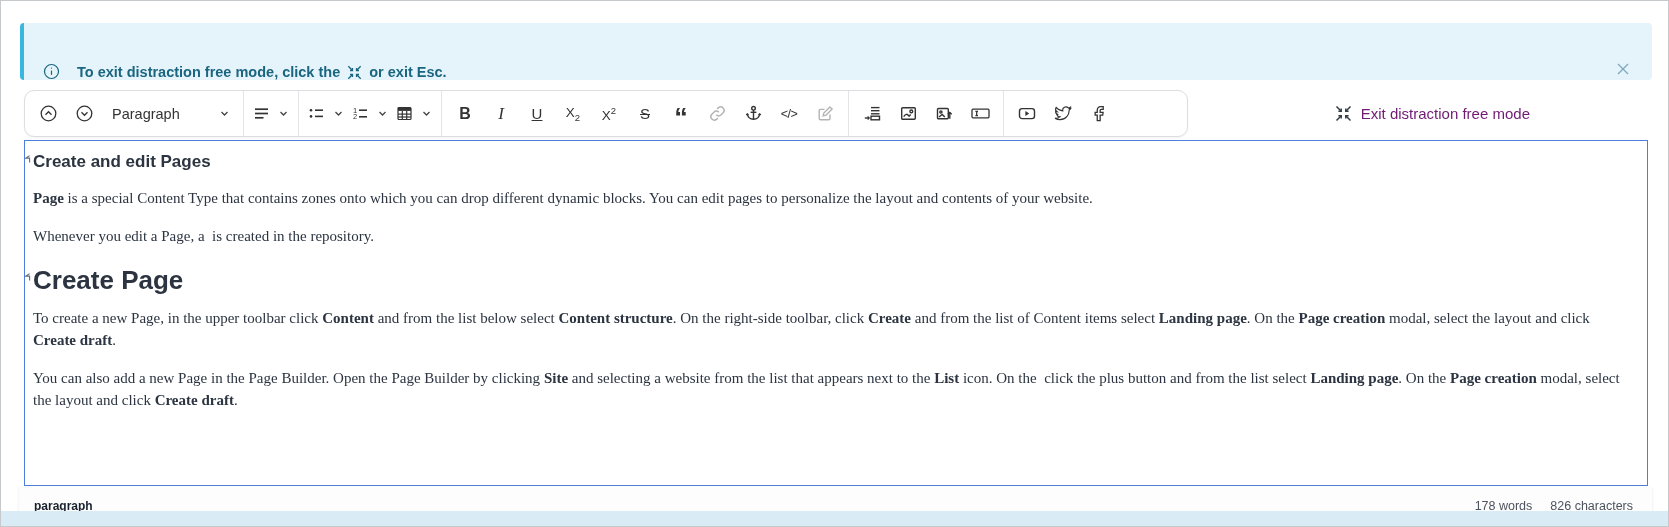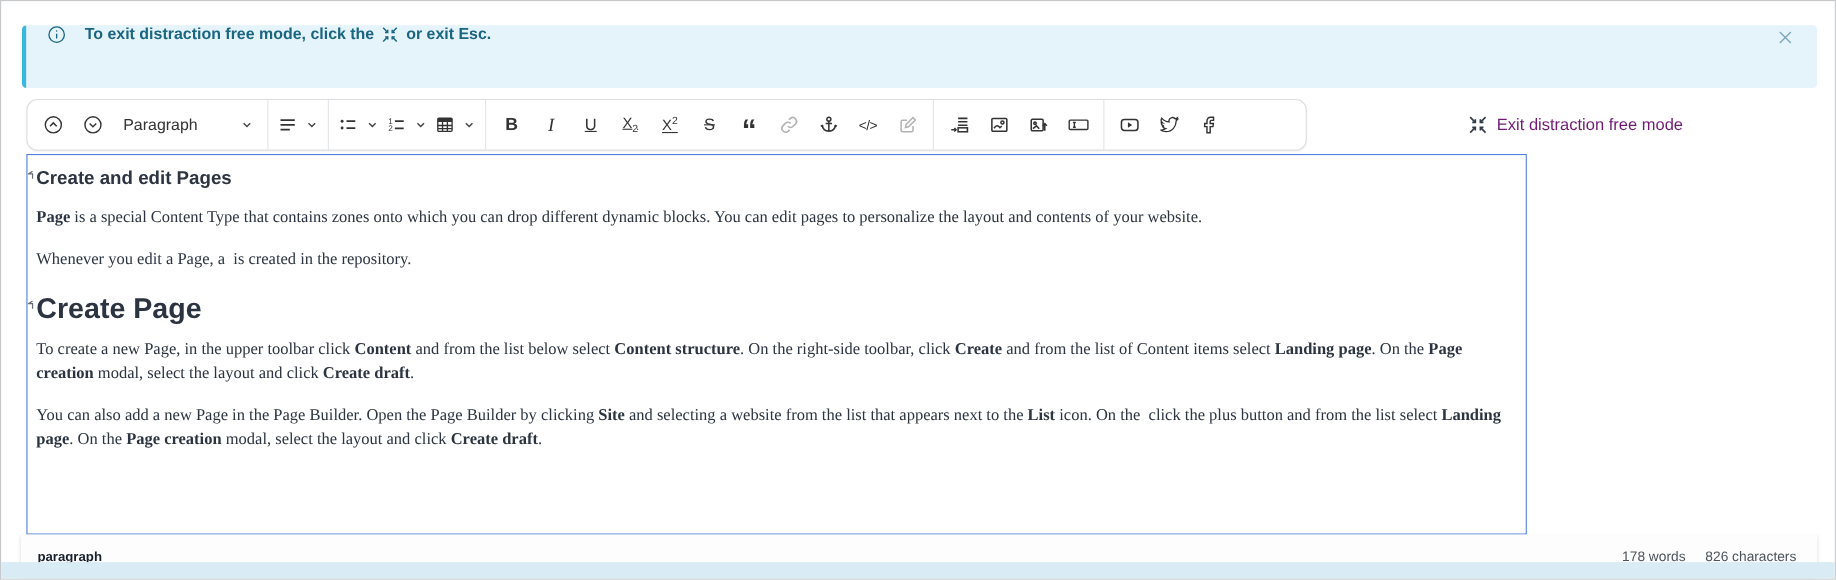--- a/index.html
+++ b/index.html
@@ -5,47 +5,47 @@
   html,body{margin:0;padding:0;}
   body{
     width:1669px;height:527px;box-sizing:border-box;
     border:1px solid #c6c9cc;background:#ffffff;position:relative;overflow:hidden;
     font-family:"Liberation Sans",sans-serif;color:#2b3440;
   }
   .card{position:absolute;left:18px;top:0;width:1633px;}
   
   .notice{
     margin:22px 0 0 1px;height:57px;background:#e5f4fa;border-left:4px solid #3ab7de;
-    border-radius:4px;display:flex;align-items:flex-start;padding:0 18px 0 19px;color:#1a6580;box-sizing:border-box;
+    border-radius:4px;display:flex;align-items:flex-end;padding:0 18px 0 19px;color:#1a6580;box-sizing:border-box;
   }
   .notice-text{font-size:14.5px;font-weight:700;margin-left:17px;display:flex;align-items:center;gap:7px;}
   .notice-close{margin-left:auto;background:none;border:none;padding:4px;cursor:pointer;display:flex;}
   
   .toolbar-row{display:flex;align-items:center;margin-top:10px;width:1633px;padding-right:116px;box-sizing:border-box;}
   .toolbar{
     margin-left:5px;width:1164px;height:47px;background:#fff;border:1px solid #dcdee1;border-radius:10px;
     display:flex;align-items:center;padding:0 5px;box-sizing:border-box;box-shadow:0 1px 2px rgba(0,0,0,.05);flex:none;
   }
   .tbtn{width:36px;height:36px;display:flex;align-items:center;justify-content:center;border:none;background:none;padding:0;color:#333;cursor:pointer;flex:none;}
   .tbtn.disabled{color:#b3b3b3;}
   .combo{display:flex;align-items:center;border:none;background:none;padding:0 4px;height:36px;gap:8px;cursor:pointer;color:#333;flex:none;}
   .tsep{width:1px;align-self:stretch;background:#e3e4e6;margin:0 5px;flex:none;}
   .dropdown{display:flex;align-items:center;justify-content:space-between;width:136px;height:36px;border:none;background:none;padding:0 8px 0 10px;font-size:14.5px;color:#333;cursor:pointer;flex:none;font-family:inherit;}
   .lbl-b{font-weight:700;font-size:16px;}
   .lbl-i{font-family:"Liberation Serif",serif;font-style:italic;font-size:17px;}
   .lbl-u{text-decoration:underline;font-size:15px;}
   .lbl-strike{text-decoration:line-through;font-size:15px;}
-  .lbl-script{font-size:13.5px;text-decoration:underline;}
+  .lbl-script{font-size:13.5px;}
   .lbl-script sub,.lbl-script sup{font-size:9.5px;}
   .lbl-quote{font-size:27px;font-weight:700;line-height:1;transform:translateY(5px);}
   .lbl-code{font-size:12.5px;letter-spacing:-.5px;font-weight:400;}
   .exit-btn{margin-left:auto;display:flex;align-items:center;gap:9px;border:none;background:none;font-size:15px;color:#701a75;cursor:pointer;font-family:inherit;flex:none;}
   
   .content{
-    margin:3px 0 0 5px;width:1364px;height:346px;box-sizing:border-box;
+    margin:3px 0 0 5px;width:1624px;height:346px;box-sizing:border-box;
     border:1px solid #4d7fdb;background:#fff;padding:9px 12px 0 8px;font-size:15px;overflow:hidden;
   }
   .content p{margin:0 0 16px;line-height:22px;white-space:pre-wrap;font-family:Liberation Serif, serif;}
   .content h3{font-size:17px;line-height:24px;margin:0 0 13px;position:relative;font-weight:700;}
   .content h2{font-size:26px;line-height:30px;margin:18px 0 12px;position:relative;font-weight:700;}
   .block-marker{position:absolute;left:-8px;top:5px;opacity:.85;}
   .content h2 .block-marker{top:8px;}
   .caret{display:inline-block;width:1.5px;height:19px;background:#2b3440;vertical-align:-4px;margin-right:1px;}
   
   .statusbar{

